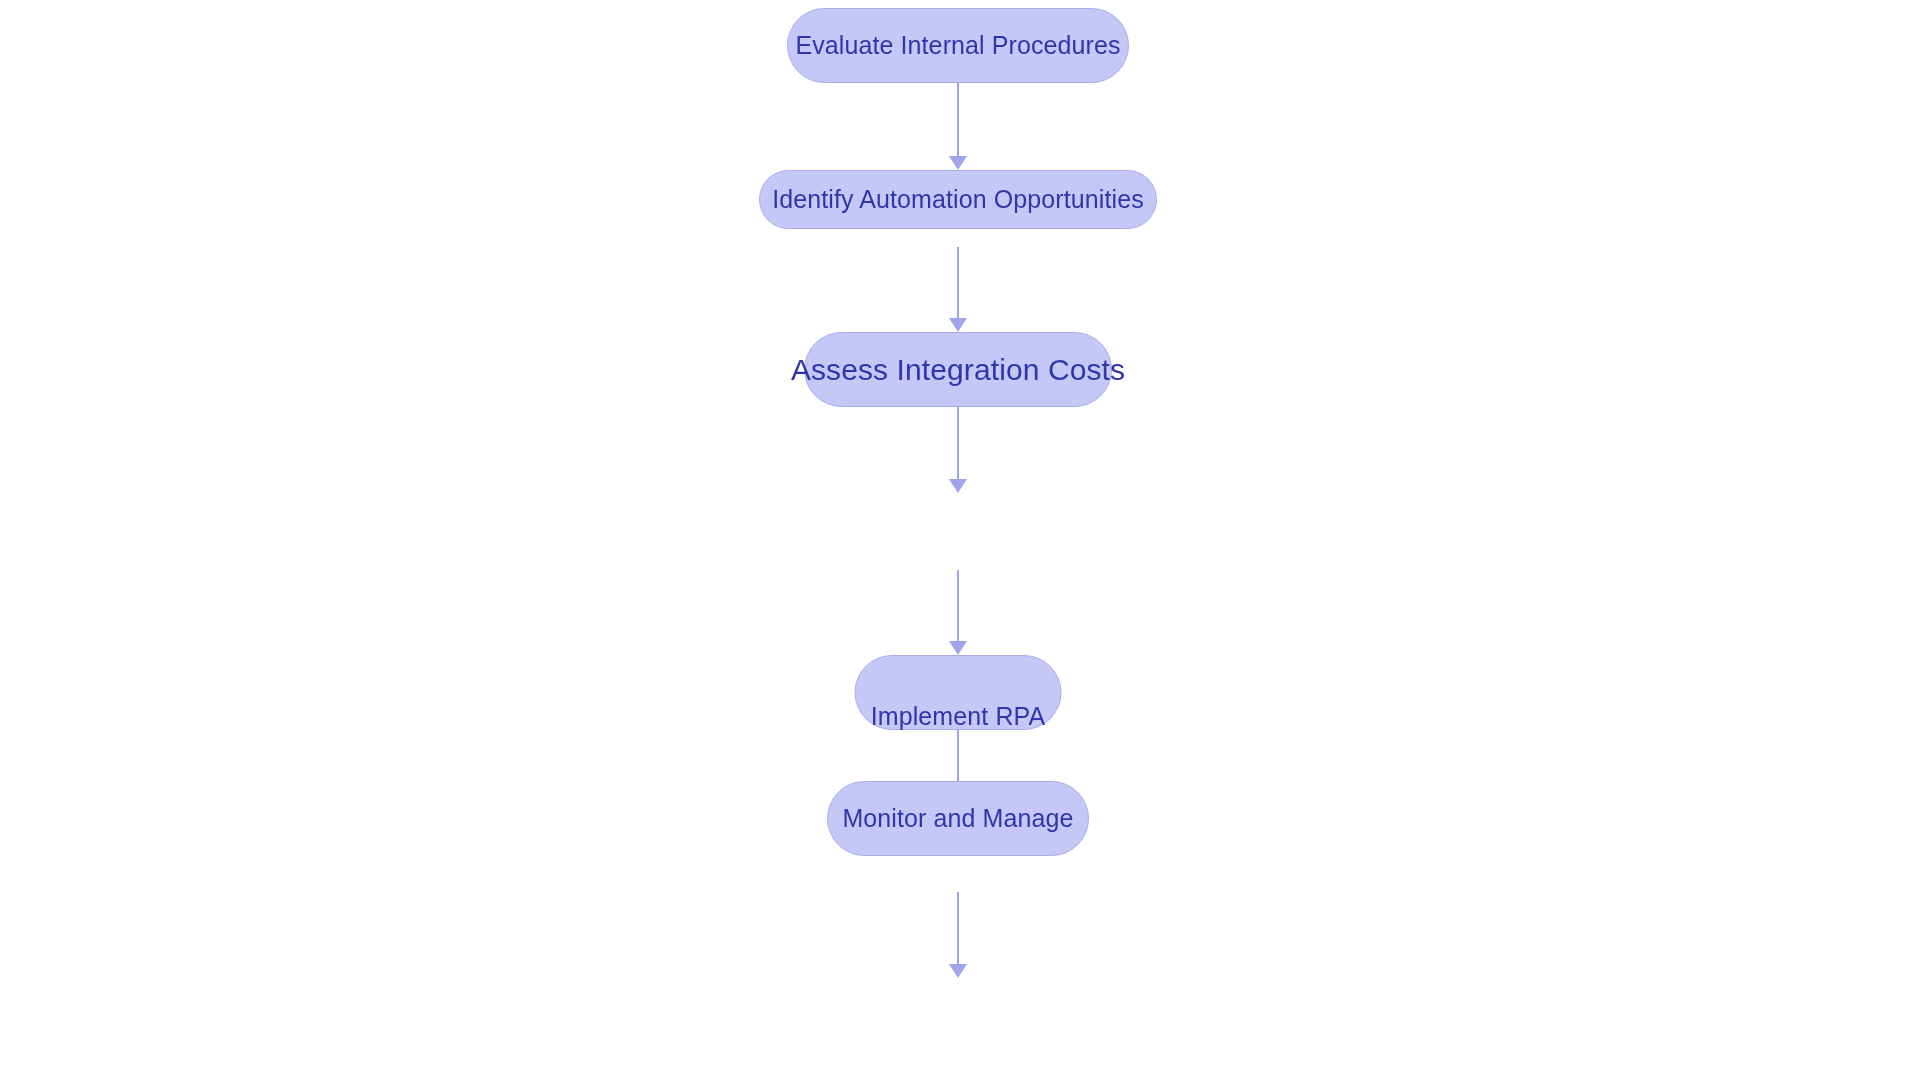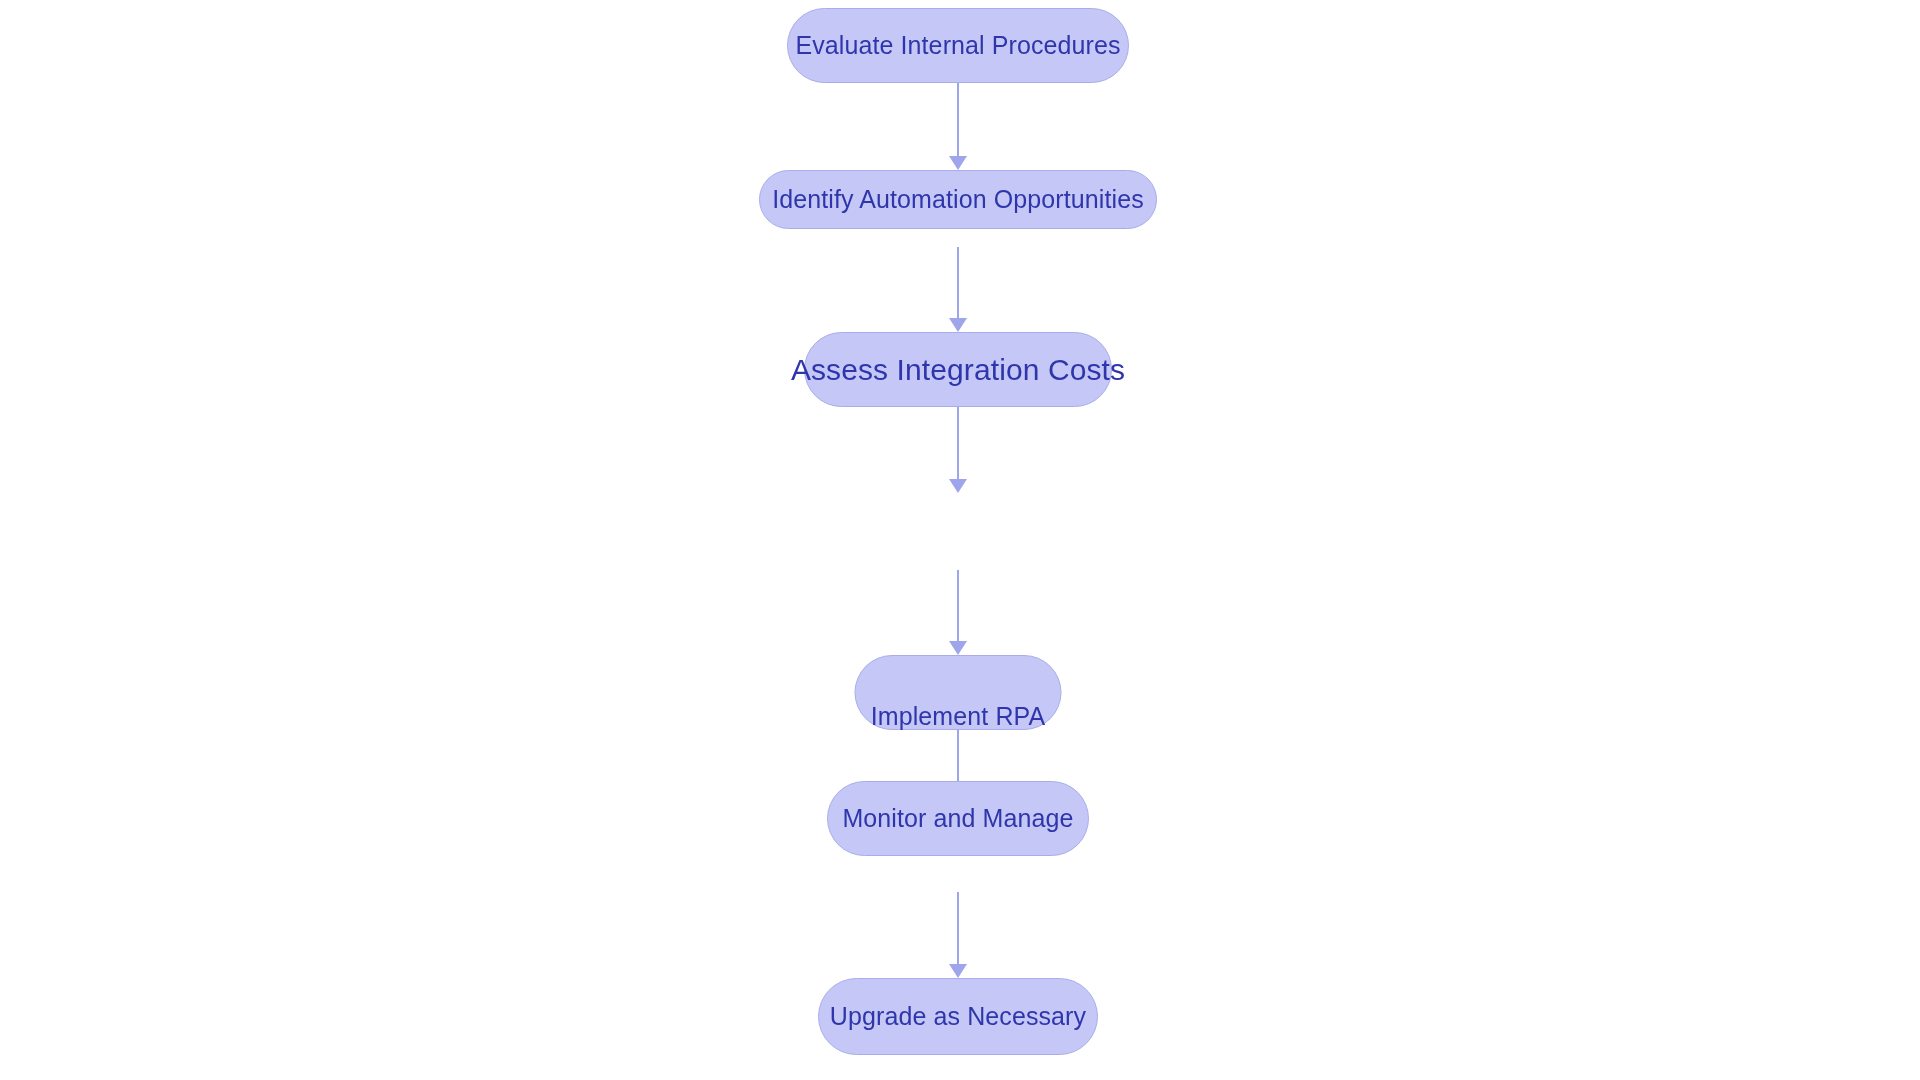--- a/index.html
+++ b/index.html
@@ -108,16 +108,13 @@
     </div>
     <div class="node" style="left: 958px; top: 332px; width: 308px; height: 75px; background: rgb(197, 200, 247); border-color: rgb(168, 173, 233);">
       <span class="node-label" style="color: rgb(47, 54, 171); font-size: 30px;">Assess Integration Costs</span>
     </div>
     <div class="node" style="left: 958px; top: 655px; width: 207px; height: 75px; background: rgb(197, 200, 247); border-color: rgb(168, 173, 233); align-items: flex-end;">
       <span class="node-label" style="color: rgb(47, 54, 171); font-size: 25px;">Implement RPA</span>
     </div>
     <div class="node" style="left: 958px; top: 781px; width: 262px; height: 75px; background: rgb(197, 200, 247); border-color: rgb(168, 173, 233);">
       <span class="node-label" style="color: rgb(47, 54, 171); font-size: 25px;">Monitor and Manage</span>
     </div>
-    <div class="node" style="left: 958px; top: 978px; width: 280px; height: 77px; background: rgb(197, 200, 247); border-color: rgb(168, 173, 233);">
-      <span class="node-label" style="color: rgb(47, 54, 171); font-size: 25px;">Upgrade as Necessary</span>
-    </div>
   </div>
 
 </body></html>

